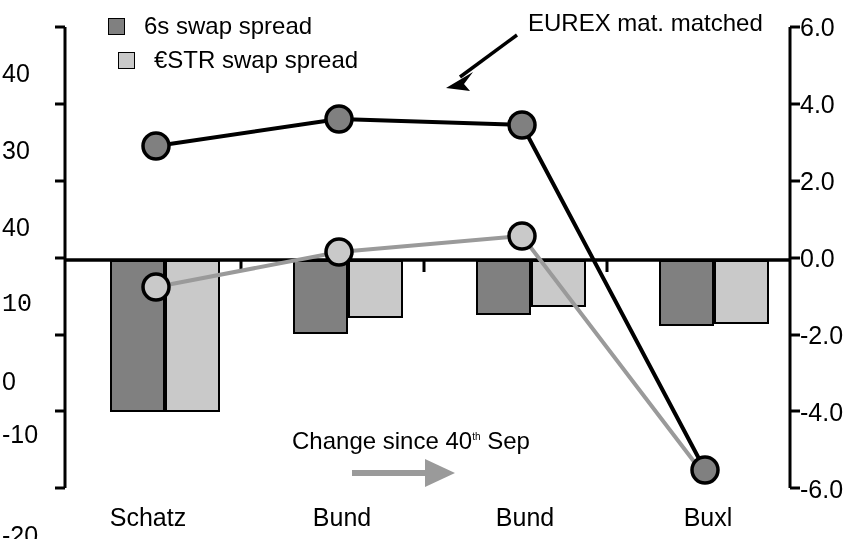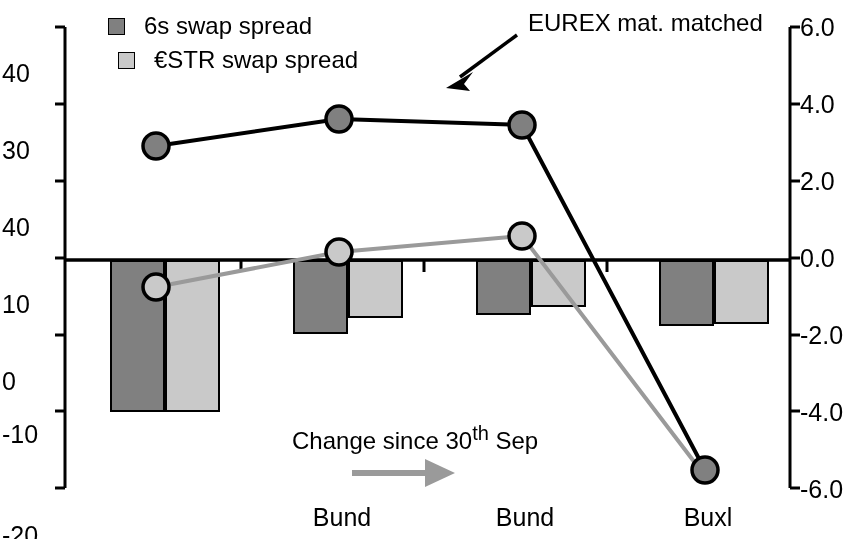--- a/index.html
+++ b/index.html
@@ -13,51 +13,52 @@
 
   .cat-label{position:absolute;font-size:25px;line-height:25px;text-align:center;white-space:nowrap;}
 
   .legend-item{position:absolute;display:flex;align-items:center;gap:19px;}
   .legend-swatch{width:17px;height:17px;border:1.5px solid #000;box-sizing:border-box;}
   .legend-text{font-size:24px;line-height:24px;white-space:nowrap;}
 
   .bar{position:absolute;border:2.5px solid #000;box-sizing:border-box;}
 
   .annot{position:absolute;font-size:24px;line-height:28px;white-space:nowrap;}
-  .annot sup{font-size:20px;line-height:0;vertical-align:super;}
+  .annot sup{font-size:10px;line-height:0;vertical-align:super;}
 
   svg.overlay{position:absolute;left:0;top:0;width:852px;height:539px;overflow:visible;}
   .spine{stroke:#000;stroke-width:3;fill:none;}
   .zeroline{stroke:#000;stroke-width:3.5;fill:none;}
   .series-black{stroke:#000;stroke-width:4;fill:none;stroke-linejoin:round;}
   .series-gray{stroke:#9a9a9a;stroke-width:4;fill:none;stroke-linejoin:round;}
   .marker-black{fill:#808080;stroke:#000;stroke-width:3.5;}
   .marker-gray{fill:#c9c9c9;stroke:#000;stroke-width:3.5;}
 </style>
 </head>
 <body>
 
 <div id="chart-root">
 
   <div class="axis-label ytick-left" style="top:15px;">40</div>
   <div class="axis-label ytick-left" style="top:92px;">30</div>
   <div class="axis-label ytick-left" style="top:169px;">40</div>
-  <div class="axis-label ytick-left" style="top:246px;">10</div>
+  <div class="axis-label ytick-left" style="top:246px;font-family:Liberation Mono, monospace;">10</div>
   <div class="axis-label ytick-left" style="top:323px;">0</div>
   <div class="axis-label ytick-left" style="top:376px;">-10</div>
   <div class="axis-label ytick-left" style="top:477px;">-20</div>
 
   <div class="axis-label ytick-right" style="top:15px;">6.0</div>
   <div class="axis-label ytick-right" style="top:92px;">4.0</div>
   <div class="axis-label ytick-right" style="top:169px;">2.0</div>
   <div class="axis-label ytick-right" style="top:246px;">0.0</div>
   <div class="axis-label ytick-right" style="top:323px;">-2.0</div>
   <div class="axis-label ytick-right" style="top:400px;">-4.0</div>
   <div class="axis-label ytick-right" style="top:477px;">-6.0</div>
 
+  <div class="cat-label" style="left:78px;top:505px;width:140px;">Schatz</div>
   <div class="cat-label" style="left:272px;top:505px;width:140px;">Bund</div>
   <div class="cat-label" style="left:638px;top:505px;width:140px;">Buxl</div>
   <div class="cat-label" style="left:455px;top:505px;width:140px;">Bund</div>
 
   <div class="legend-item" style="left:108px;top:14px;">
     <span class="legend-swatch" style="background:#808080;"></span>
     <span class="legend-text">6s swap spread</span>
   </div>
   <div class="legend-item" style="left:118px;top:48px;">
     <span class="legend-swatch" style="background:#c9c9c9;"></span>
@@ -130,16 +131,16 @@
 
     <g>
       <line x1="352" y1="473" x2="430" y2="473" stroke="#9a9a9a" stroke-width="6"></line>
       <polygon points="455,473 425,459 425,487" fill="#9a9a9a"></polygon>
     </g>
   </svg>
 
   <div class="annot" style="left:528px;top:9px;text-align:center;">EUREX mat. matched</div>
 
   <div class="annot" style="left:292px;top:427px;">
-    <span>Change since 30</span><sup>th</sup><span> Sep</span>
+    <span>Change since 40</span><sup>th</sup><span> Sep</span>
   </div>
 
 </div>
 
 </body></html>

